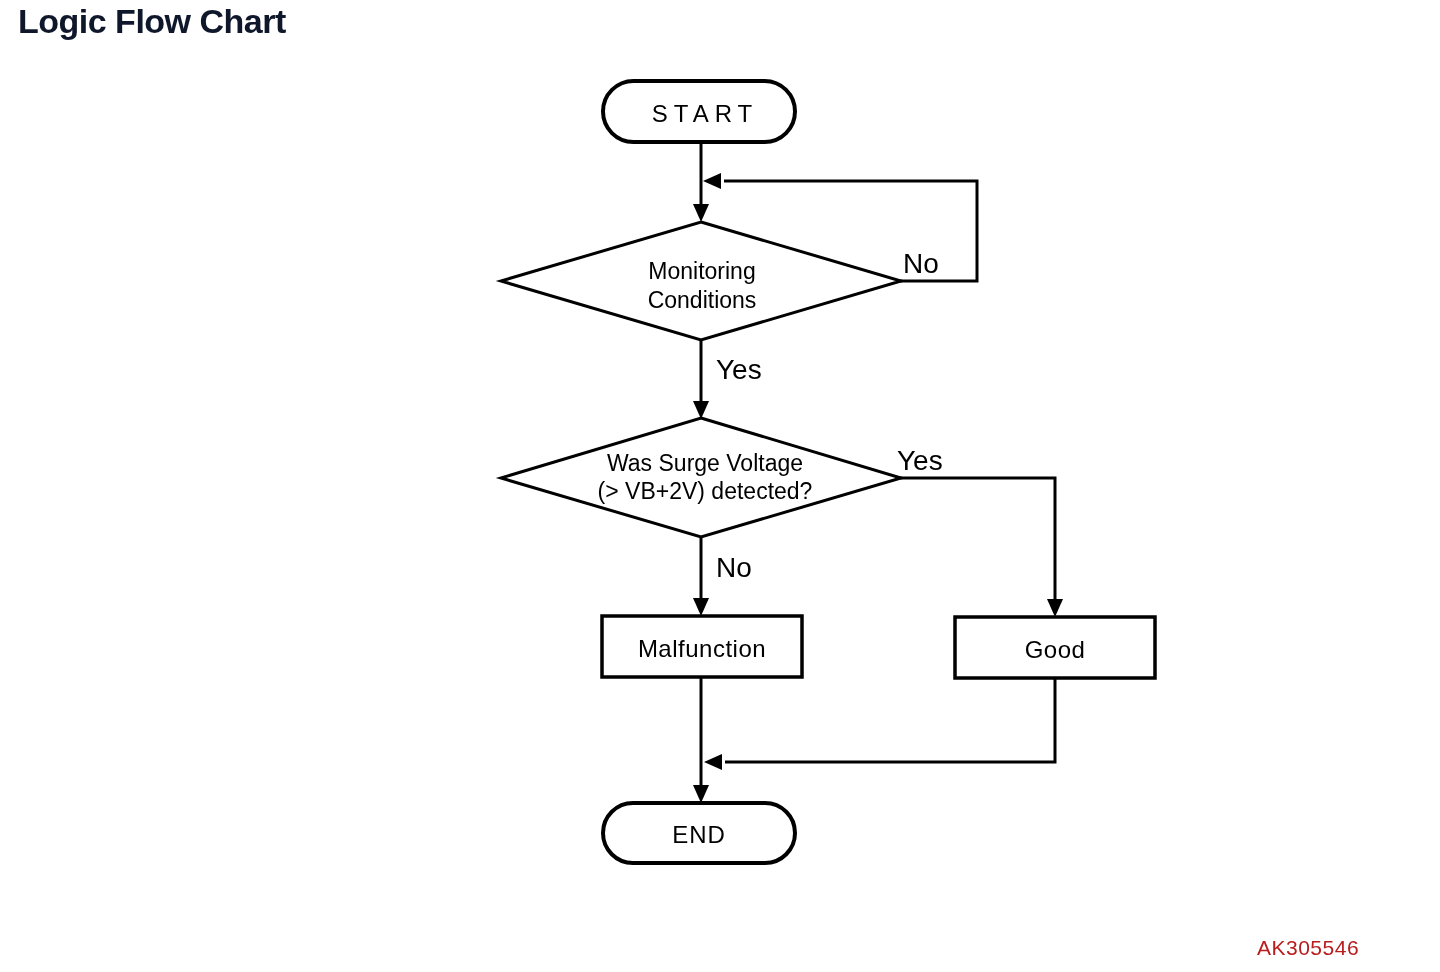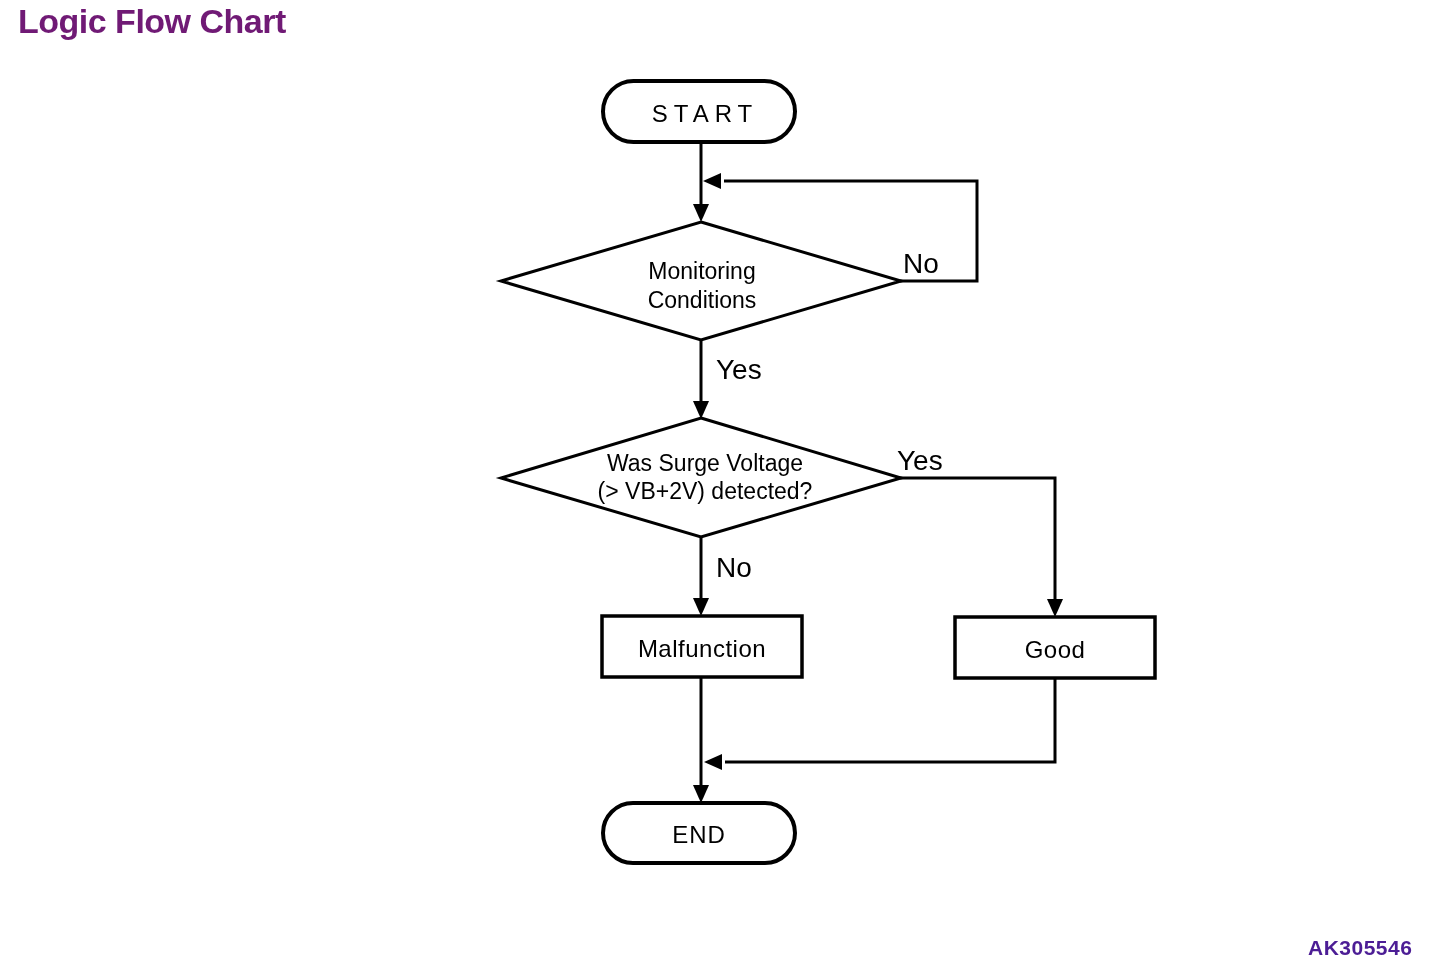--- a/index.html
+++ b/index.html
@@ -16,30 +16,30 @@
     width: 1440px;
     height: 972px;
     background: #ffffff;
   }
   .page-title {
     position: absolute;
     left: 18px;
     top: 2px;
     font-size: 34px;
     font-weight: bold;
-    color: #701a75;
+    color: #0f172a;
     letter-spacing: -0.5px;
   }
   .figure-code {
     position: absolute;
-    left: 1308px;
+    left: 1257px;
     top: 936px;
     font-size: 21px;
-    font-weight: bold;
-    color: #4c1d95;
+    font-weight: normal;
+    color: #b91c1c;
     letter-spacing: 0.5px;
   }
   svg.flowchart {
     position: absolute;
     left: 0;
     top: 0;
   }
   .node-shape {
     fill: #ffffff;
     stroke: #000000;

